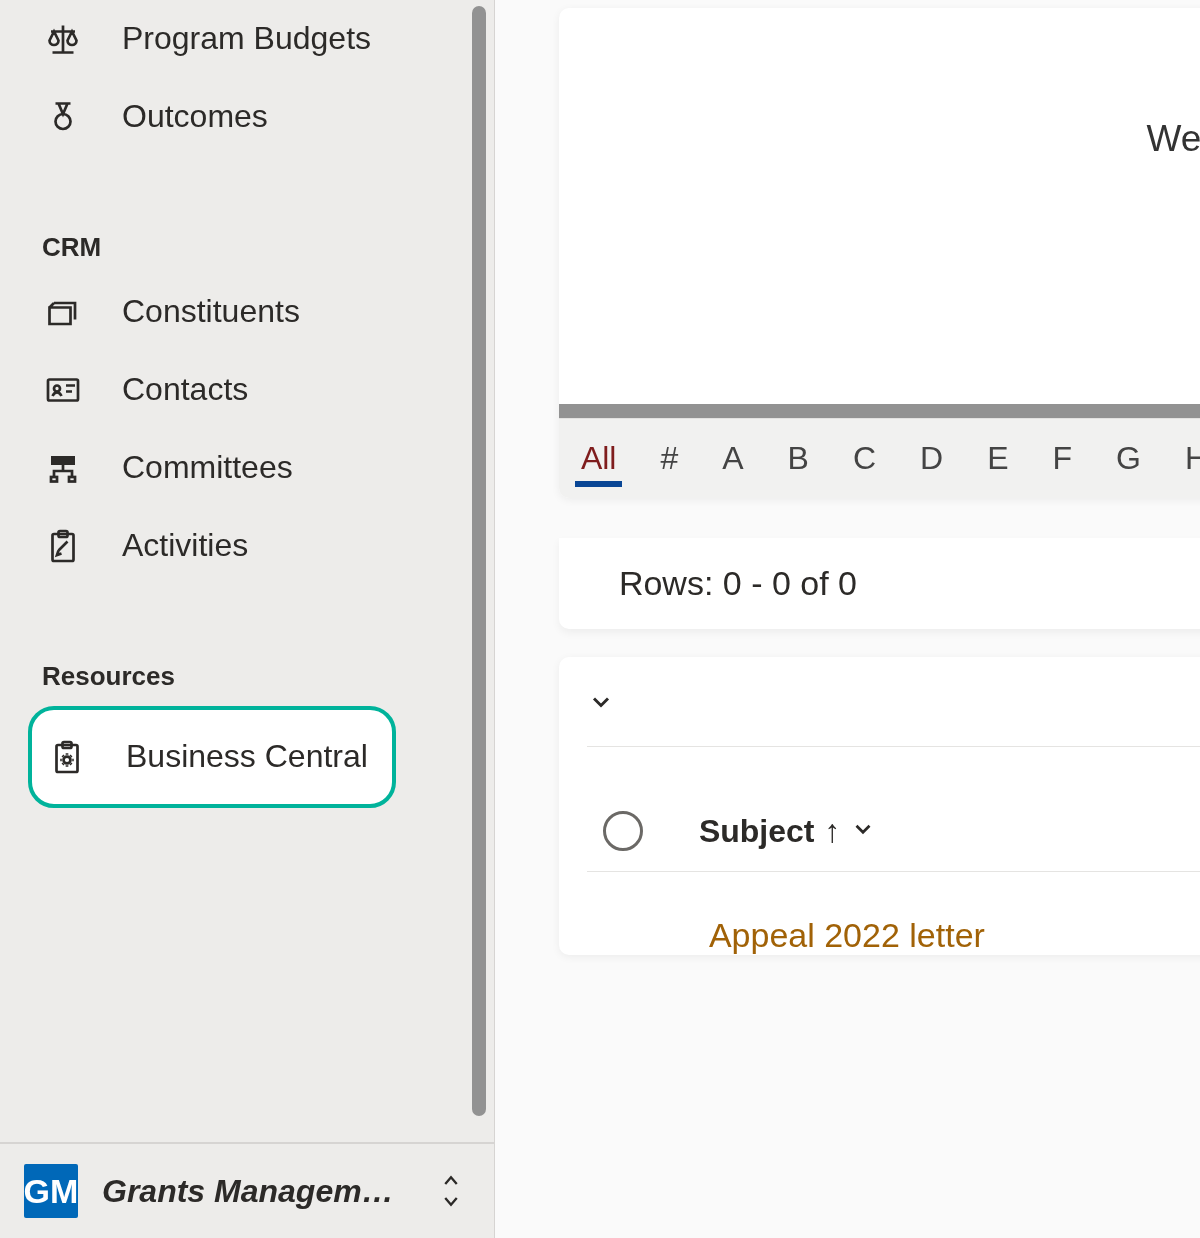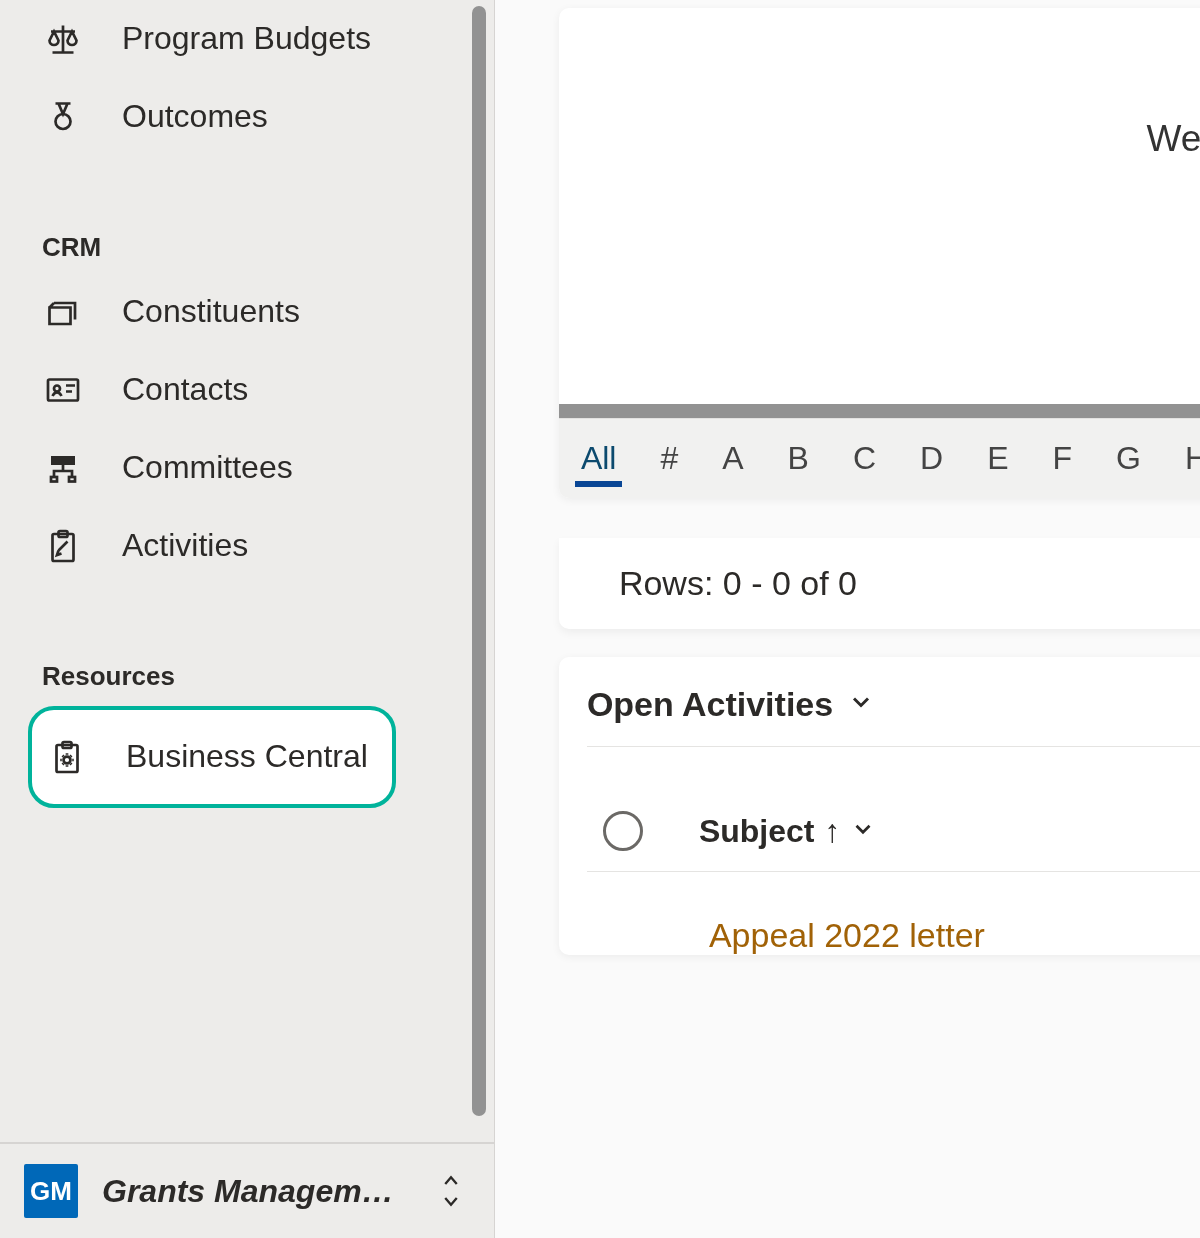--- a/index.html
+++ b/index.html
@@ -87,21 +87,21 @@
     align-items: center;
     gap: 24px;
     padding: 0 24px 0 24px;
     background: #edecea;
   }
   .app-avatar {
     width: 54px; height: 54px;
     background: #0068b8;
     color: #fff;
     font-weight: 700;
-    font-size: 26px;
+    font-size: 34px;
     display: flex; align-items: center; justify-content: center;
     border-radius: 2px;
   }
   .app-name {
     flex: 1;
     font-size: 32px;
     font-weight: 700;
     color: #2c2a28;
     white-space: nowrap;
     overflow: hidden;
@@ -174,21 +174,21 @@
     overflow: hidden;
     white-space: nowrap;
   }
   .alpha-item {
     padding: 10px 6px 4px 6px;
     cursor: pointer;
     border-bottom: 6px solid transparent;
     font-weight: 400;
   }
   .alpha-item.active {
-    color: #0c4a6e;
+    color: #7f1d1d;
     border-bottom-color: #094695;
     font-weight: 500;
   }
 
   .rows-count {
     padding: 26px 0 26px 60px;
     font-size: 34px;
     color: #2c2a28;
     border-radius: 0 0 10px 10px;
     margin: 0 0 0 24px;
@@ -372,21 +372,20 @@
             <span class="alpha-item">F</span>
             <span class="alpha-item">G</span>
             <span class="alpha-item">H</span>
           </div>
       </div>
       <div class="rows-count">Rows: 0 - 0 of 0</div>
     </div>
 
     <div class="card-activities">
       <div class="section-title-row">
-        <span>Open Activities</span>
         <span>
           <svg viewBox="0 0 24 24">
               <path d="M6 9l6 6 6-6"></path>
             </svg>
         </span>
       </div>
       <div class="thin-divider"></div>
 
       <div class="list-header-row">
         <div class="select-all"></div>

